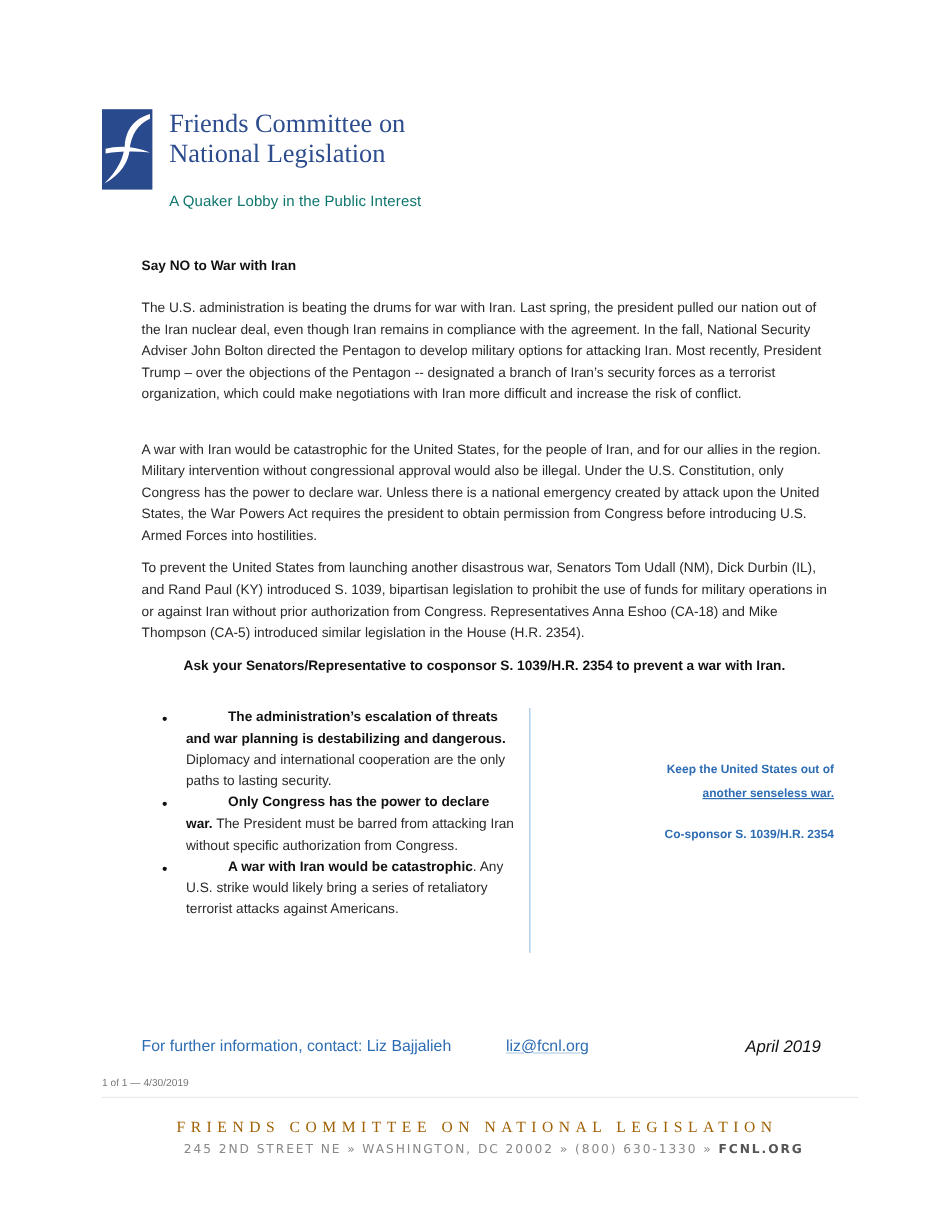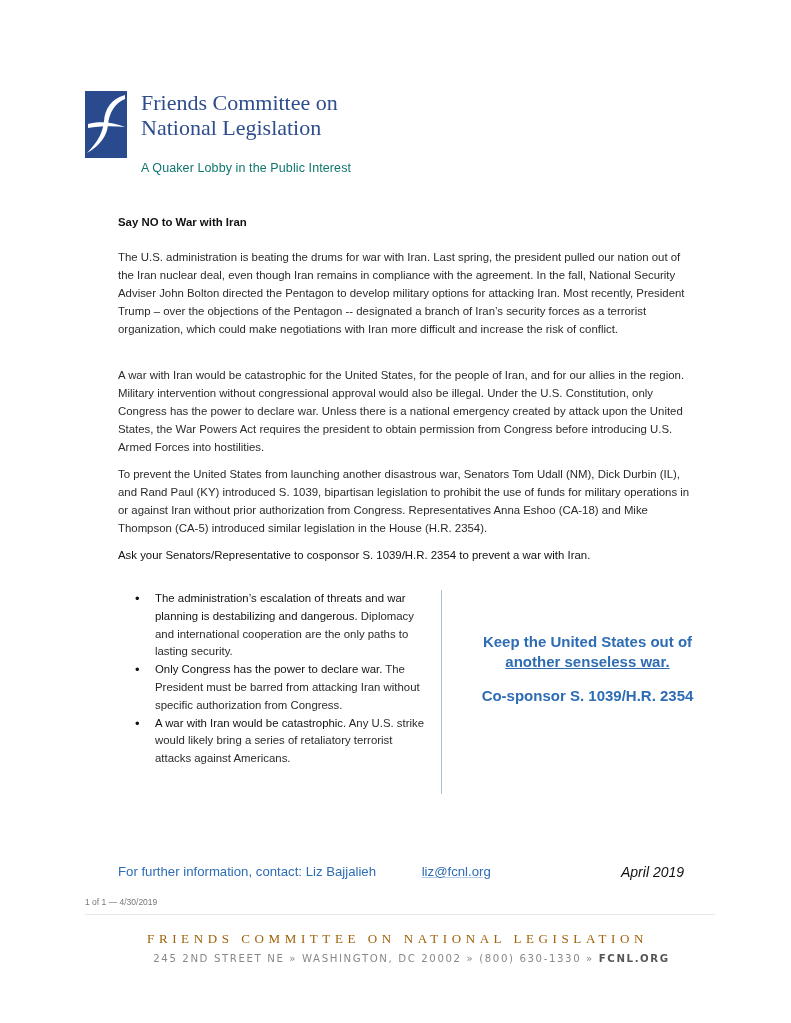--- a/index.html
+++ b/index.html
@@ -11,30 +11,30 @@
   .logo-mark { left: 85px; top: 91px; width: 42px; height: 67px; background: #2a4a8e; }
   .logo-mark svg { display: block; }
   .logo-name { left: 141px; top: 90px; font-family: "Liberation Serif", serif;
                font-size: 22px; line-height: 25px; color: #2d4d8e; }
   .logo-tag { left: 141px; top: 145px; font-family: "Liberation Sans", sans-serif;
               font-size: 12.5px; color: #0f766e; letter-spacing: 0.1px; margin-top: 16px; }
 
   
   .body-text { left: 118px; width: 575px; font-size: 11.4px; line-height: 18px; color: #2a2a2a; }
   .heading { left: 118px; top: 216px; font-size: 11.4px; font-weight: bold; color: #111; }
-  .bold { font-weight: normal; color: #111; }
+  .bold { font-weight: bold; color: #111; margin-left: 35px; }
 
   
   .bullets { left: 130px; top: 590px; width: 300px; font-size: 11.4px; line-height: 17.8px; color: #2a2a2a; }
   .bullet { position: relative; padding-left: 25px; }
   .bullet .dot { position: absolute; left: 5px; top: 0; font-size: 13px; color: #111; }
 
   .divider-v { left: 441px; top: 590px; width: 1px; height: 204px; background: #9ec3e6; }
 
-  .callout { left: 480px; width: 215px; text-align: center; font-size: 15px; line-height: 20px;
+  .callout { left: 480px; width: 215px; text-align: right; font-size: 10px; line-height: 20px;
              font-weight: bold; color: #2e6db4; }
 
   .contact { left: 118px; top: 864px; font-size: 13.2px; color: #2e6db4; }
   .contact a { color: #2e6db4; text-decoration-color: #b5cfe8; margin-left: 42px; }
   .date { left: 621px; top: 864px; font-size: 14px; font-style: italic; color: #111; }
 
   .pageinfo { left: 85px; top: 897px; font-size: 8.5px; color: #777; }
   .hr { left: 85px; top: 914px; width: 630px; height: 1px; background: #e8e8e8; }
 
   .footer-org { left: 125px; top: 931px; width: 545px; text-align: center;

